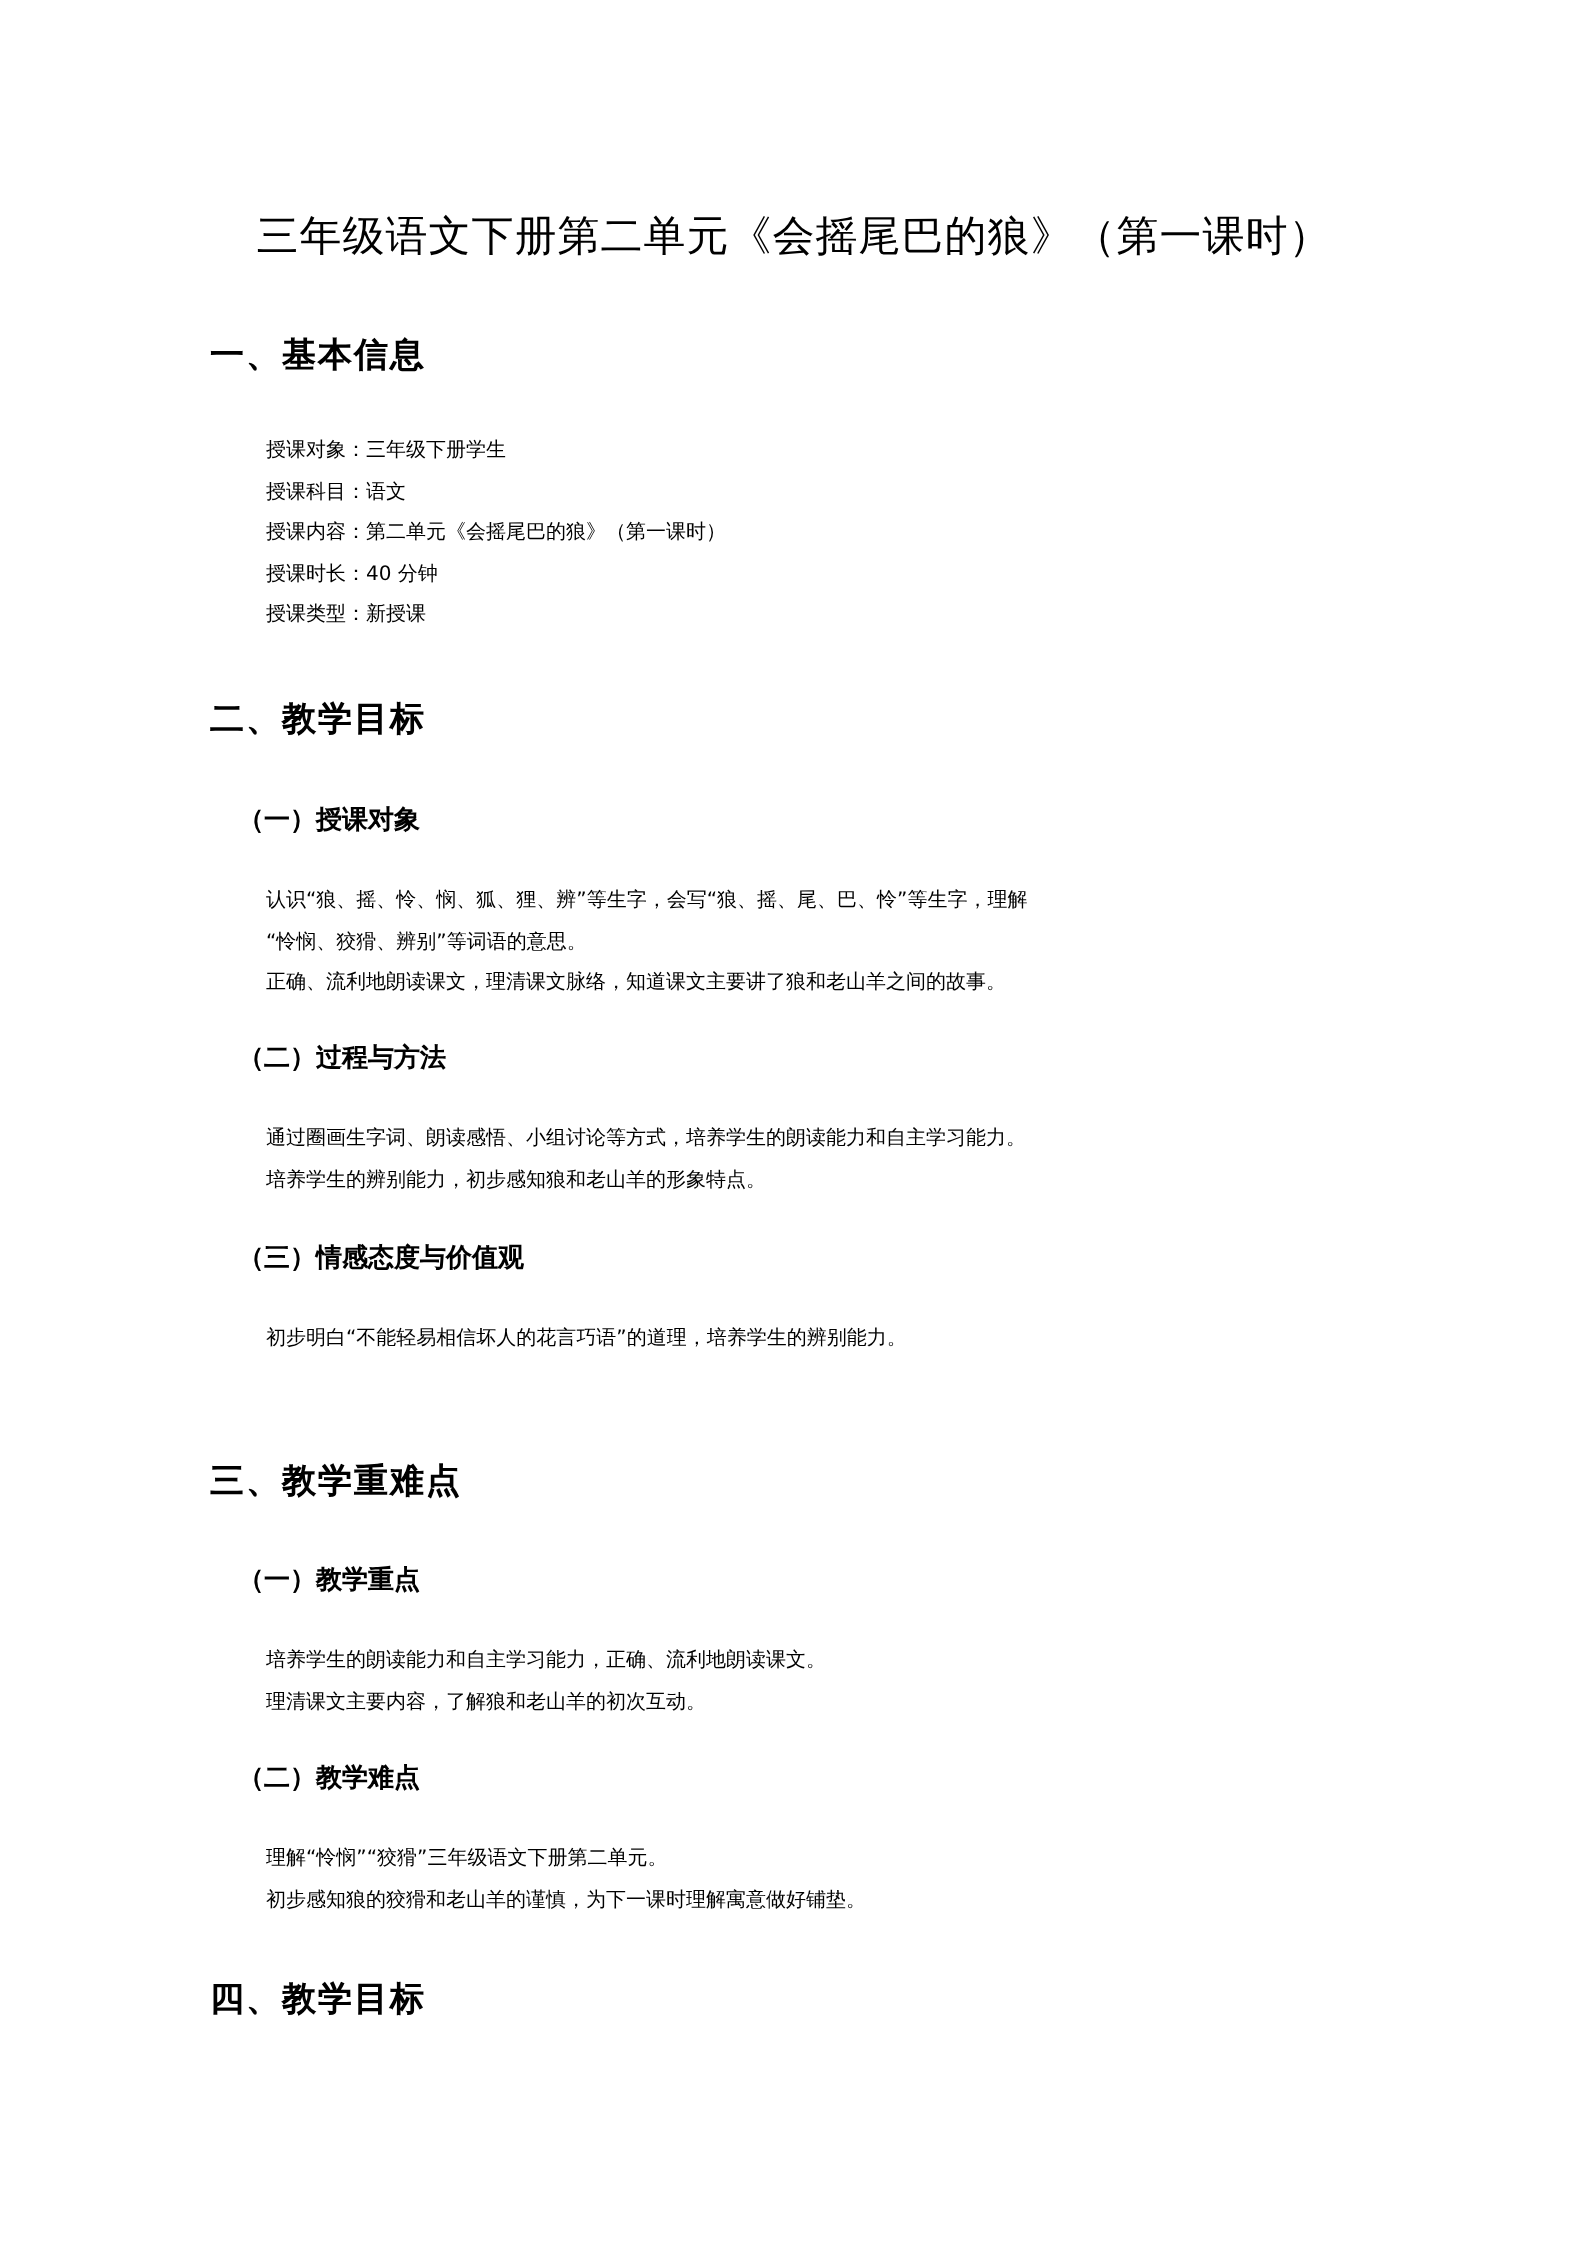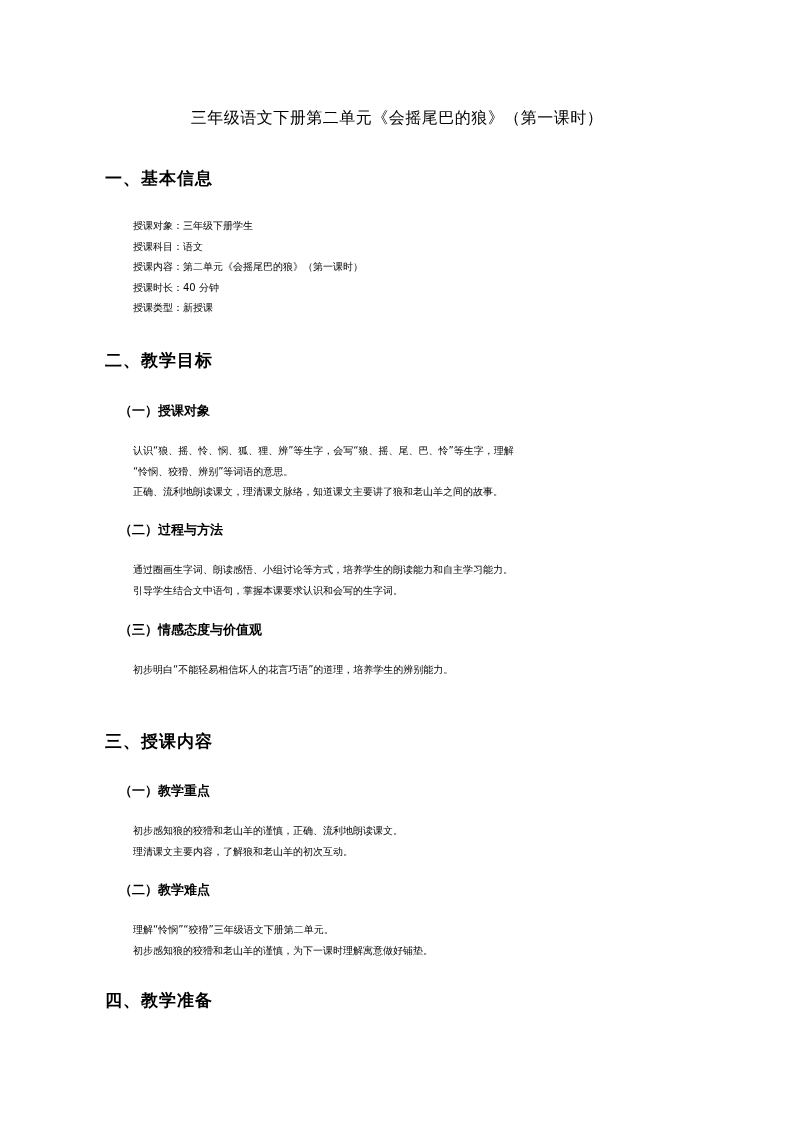--- a/index.html
+++ b/index.html
@@ -1,20 +1,20 @@
 <!DOCTYPE html>
 <html><head>
 <meta charset="utf-8">
 <style>
   html, body { margin: 0; padding: 0; background: #ffffff; }
   body { width: 794px; height: 1123px; position: relative; overflow: hidden;
          font-family: "DejaVu Sans", "Liberation Sans", sans-serif; color: #000; }
   .page { position: absolute; left: 0; top: 0; width: 794px; height: 1123px; }
   .title { position: absolute; left: 0; width: 794px; top: 103px; text-align: center;
-           font-family: "DejaVu Serif", "Liberation Serif", serif; font-size: 16px; line-height: 30px; letter-spacing: 0.5px; }
+           font-family: "DejaVu Serif", "Liberation Serif", serif; font-size: 21px; line-height: 30px; letter-spacing: 0.5px; }
   .h1 { position: absolute; left: 105px; font-size: 17px; font-weight: bold; line-height: 24px; letter-spacing: 1px;
         font-family: "DejaVu Serif", "Liberation Serif", serif; }
   .h2 { position: absolute; left: 119px; font-size: 13px; font-weight: bold; line-height: 20px; }
   .p  { position: absolute; left: 133px; width: 570px; font-size: 10px; line-height: 20.5px; }
   .p div { white-space: nowrap; }
 </style>
 </head>
 <body>
 
 <div class="page">
@@ -35,37 +35,37 @@
   <div class="h2" style="top:401px">（一）授课对象</div>
   <div class="p" style="top:441px">
     <div>认识“狼、摇、怜、悯、狐、狸、辨”等生字，会写“狼、摇、尾、巴、怜”等生字，理解</div>
     <div>“怜悯、狡猾、辨别”等词语的意思。</div>
     <div>正确、流利地朗读课文，理清课文脉络，知道课文主要讲了狼和老山羊之间的故事。</div>
   </div>
 
   <div class="h2" style="top:520px">（二）过程与方法</div>
   <div class="p" style="top:560px">
     <div>通过圈画生字词、朗读感悟、小组讨论等方式，培养学生的朗读能力和自主学习能力。</div>
-    <div>引导学生结合文中语句，掌握本课要求认识和会写的生字词。</div>
+    <div>培养学生的辨别能力，初步感知狼和老山羊的形象特点。</div>
   </div>
 
   <div class="h2" style="top:620px">（三）情感态度与价值观</div>
   <div class="p" style="top:660px">
     <div>初步明白“不能轻易相信坏人的花言巧语”的道理，培养学生的辨别能力。</div>
   </div>
 
-  <div class="h1" style="top:729px">三、授课内容</div>
+  <div class="h1" style="top:729px">三、教学重难点</div>
 
   <div class="h2" style="top:781px">（一）教学重点</div>
   <div class="p" style="top:821px">
-    <div>初步感知狼的狡猾和老山羊的谨慎，正确、流利地朗读课文。</div>
+    <div>培养学生的朗读能力和自主学习能力，正确、流利地朗读课文。</div>
     <div>理清课文主要内容，了解狼和老山羊的初次互动。</div>
   </div>
 
   <div class="h2" style="top:880px">（二）教学难点</div>
   <div class="p" style="top:920px">
     <div>理解“怜悯”“狡猾”三年级语文下册第二单元。</div>
     <div>初步感知狼的狡猾和老山羊的谨慎，为下一课时理解寓意做好铺垫。</div>
   </div>
 
-  <div class="h1" style="top:988px">四、教学准备</div>
+  <div class="h1" style="top:988px">四、教学目标</div>
 
 </div>
 
 </body></html>

